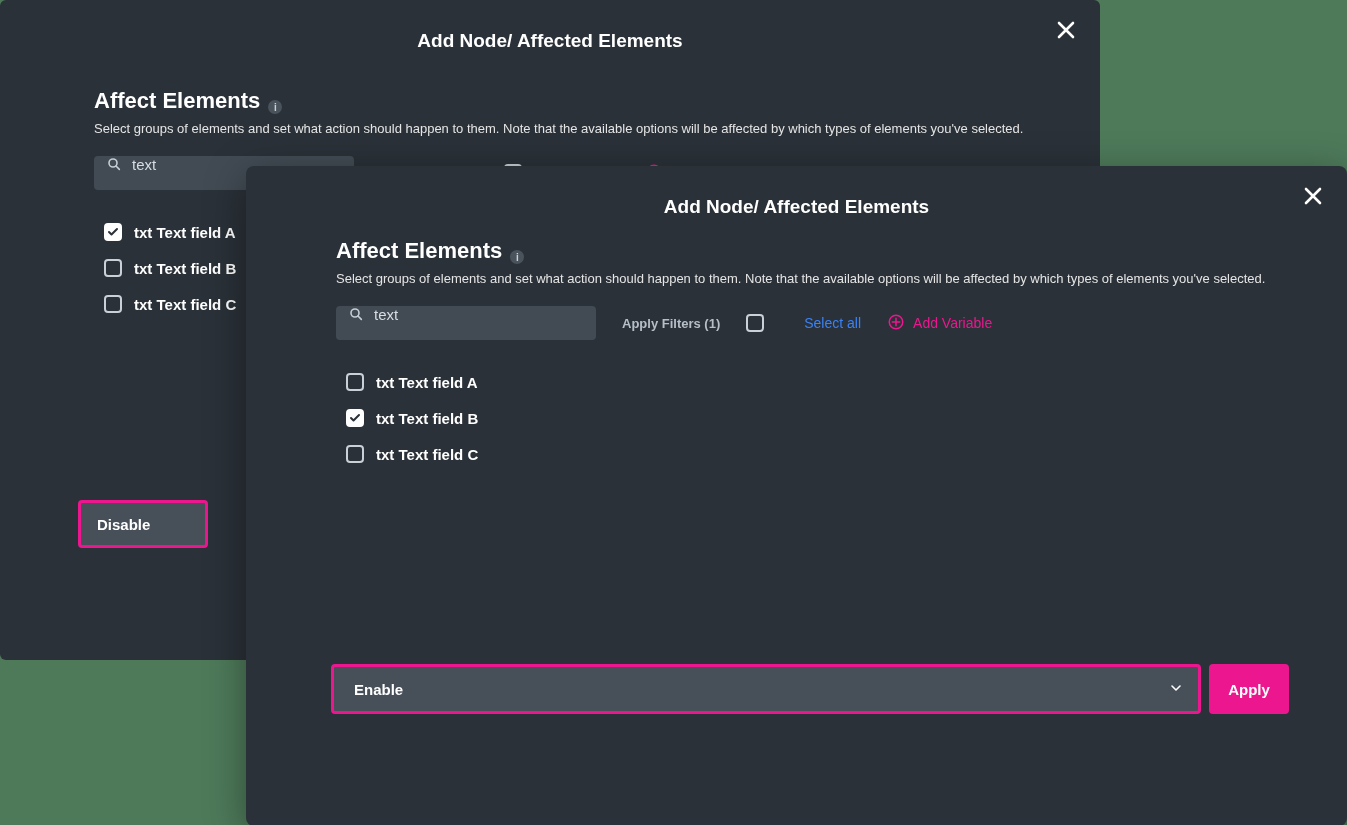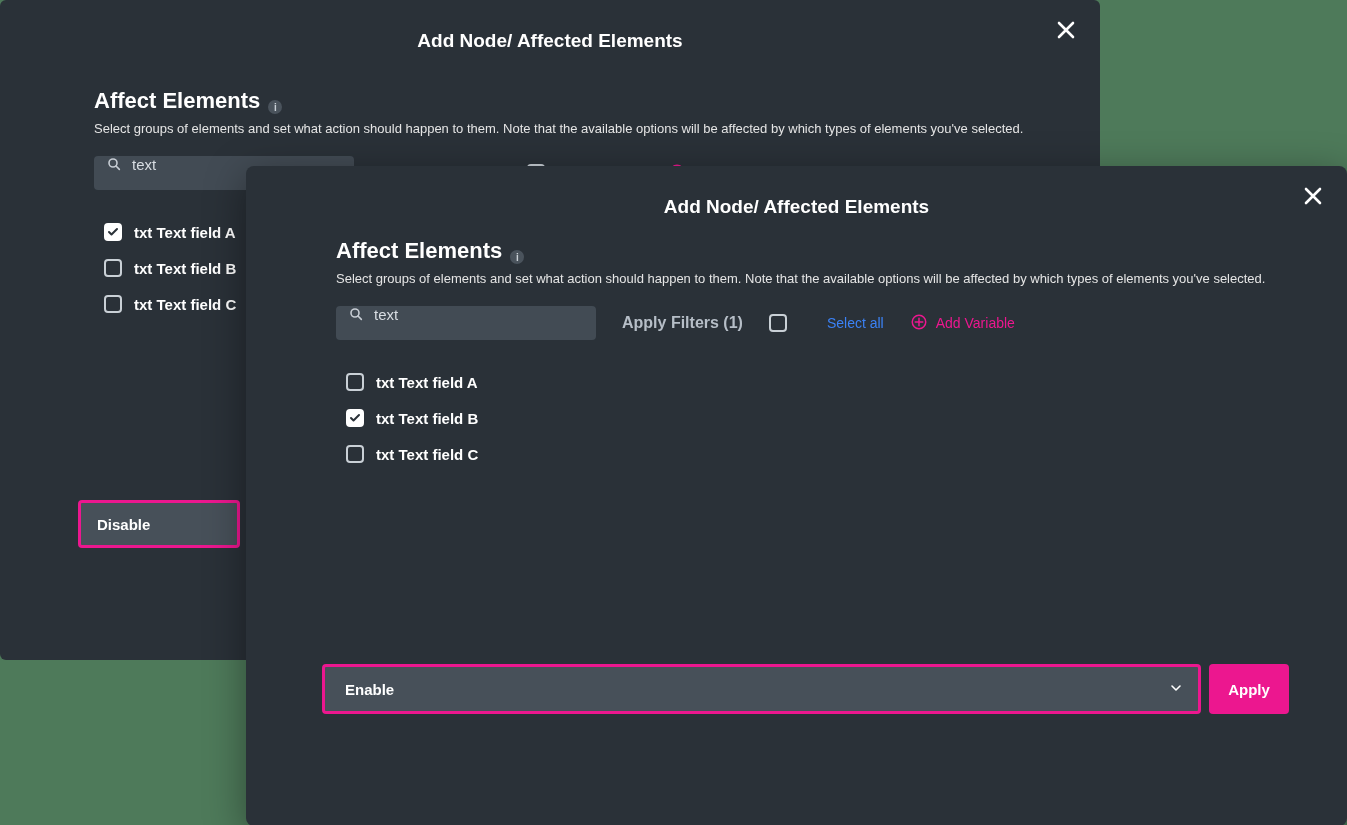--- a/index.html
+++ b/index.html
@@ -84,21 +84,21 @@
   .search-box svg { width: 16px; height: 16px; flex-shrink: 0; }
   .search-input {
     background: transparent;
     border: none;
     outline: none;
     color: #d8dde2;
     font-size: 15px;
     width: 100%;
   }
 
-  .filter-label { font-size: 16px; color: #b6bec7; font-weight: 600; }
+  .filter-label { font-size: 13px; color: #b6bec7; font-weight: 600; }
 
   .select-all, .add-var {
     display: inline-flex; align-items: center; gap: 8px;
     font-size: 14px;
   }
   .select-all { color: #3b82f6; gap: 40px; }
   .add-var { color: #ec178f; font-weight: 500; cursor: pointer; }
   .add-var svg { width: 18px; height: 18px; }
 
   .chk {
@@ -117,21 +117,21 @@
   .element-item {
     display: flex; align-items: center; gap: 12px;
     padding: 9px 0;
     font-size: 15px; font-weight: 600; color: #ffffff;
     cursor: pointer;
   }
 
   .action-select {
     position: absolute;
     left: 78px; bottom: 112px;
-    width: 162px; height: 48px;
+    width: 130px; height: 48px;
     background: #475059;
     border: 3px solid #ec178f;
     border-radius: 4px;
     display: flex; align-items: center;
     padding: 0 16px;
     font-size: 15px; font-weight: 600; color: #ffffff;
     cursor: pointer;
   }
 
   
@@ -153,20 +153,21 @@
   }
   .front-select {
     width: 888px; height: 50px;
     background: #475059;
     border: 3px solid #ec178f;
     border-radius: 4px;
     display: flex; align-items: center; justify-content: space-between;
     padding: 0 14px 0 20px;
     font-size: 15px; font-weight: 700; color: #ffffff;
     cursor: pointer;
+    margin-left: 9px;
   }
   .front-select svg { width: 16px; height: 16px; }
   .apply-btn {
     width: 80px; height: 50px;
     background: #ec178f;
     border-radius: 4px;
     display: flex; align-items: center; justify-content: center;
     color: #ffffff; font-weight: 700; font-size: 15px;
     cursor: pointer;
   }

